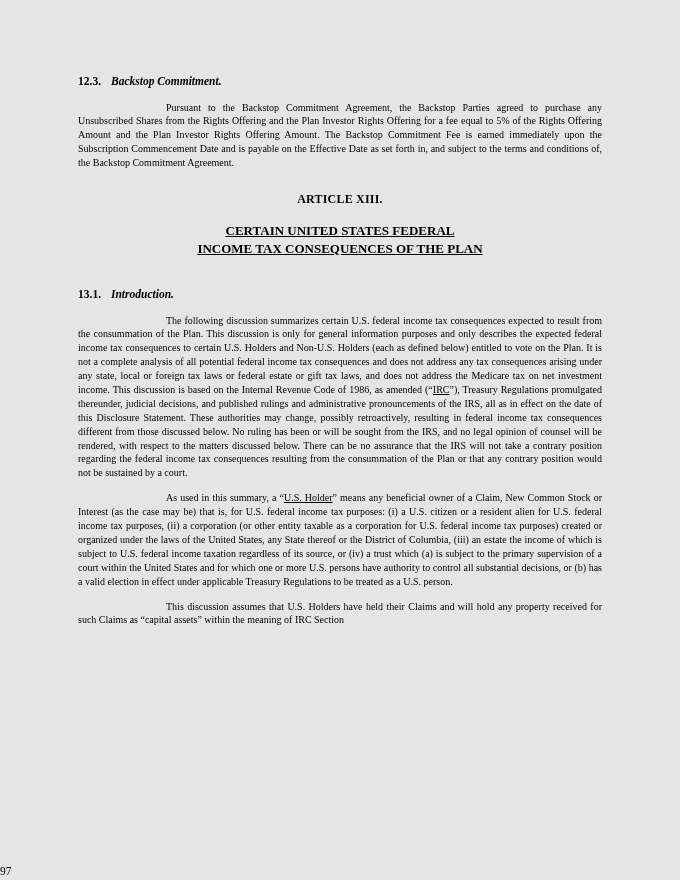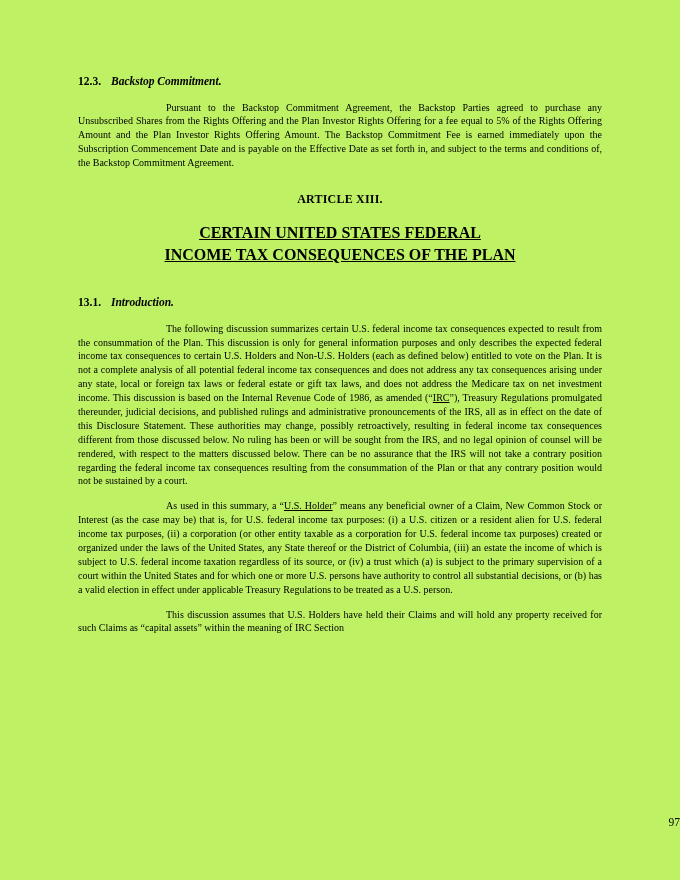--- a/index.html
+++ b/index.html
@@ -9,21 +9,21 @@
   }
   body {
     width: 680px;
     height: 880px;
     font-family: "Liberation Serif", serif;
   }
   .page {
     position: relative;
     width: 680px;
     height: 880px;
-    background: #bef264;
+    background: #e5e5e5;
     box-sizing: border-box;
     padding: 8px;
     overflow: hidden;
   }
   .content {
     position: absolute;
     left: 78px;
     top: 74px;
     width: 524px;
   }
@@ -58,38 +58,38 @@
   .article-title {
     text-align: center;
     font-weight: bold;
     font-size: 12px;
     margin: 22px 0 0 0;
     letter-spacing: 0.2px;
   }
   .article-sub {
     text-align: center;
     font-weight: bold;
-    font-size: 16px;
+    font-size: 13px;
     margin: 15px 0 0 0;
     line-height: 1.35;
   }
   .article-sub span {
     text-decoration: underline;
     display: block;
   }
   .head-13 {
     margin-top: 30px;
   }
   u.tight { text-decoration: underline; margin-top: 18px; }
   .pagenum {
     position: absolute;
     left: 0;
     right: 0;
-    top: 816px;
-    text-align: right;
+    top: 865px;
+    text-align: left;
     font-size: 11.5px;
   }
   .tight-para {
     margin-top: 12px;
   }
 </style>
 </head>
 <body>
 
 <div class="page">

